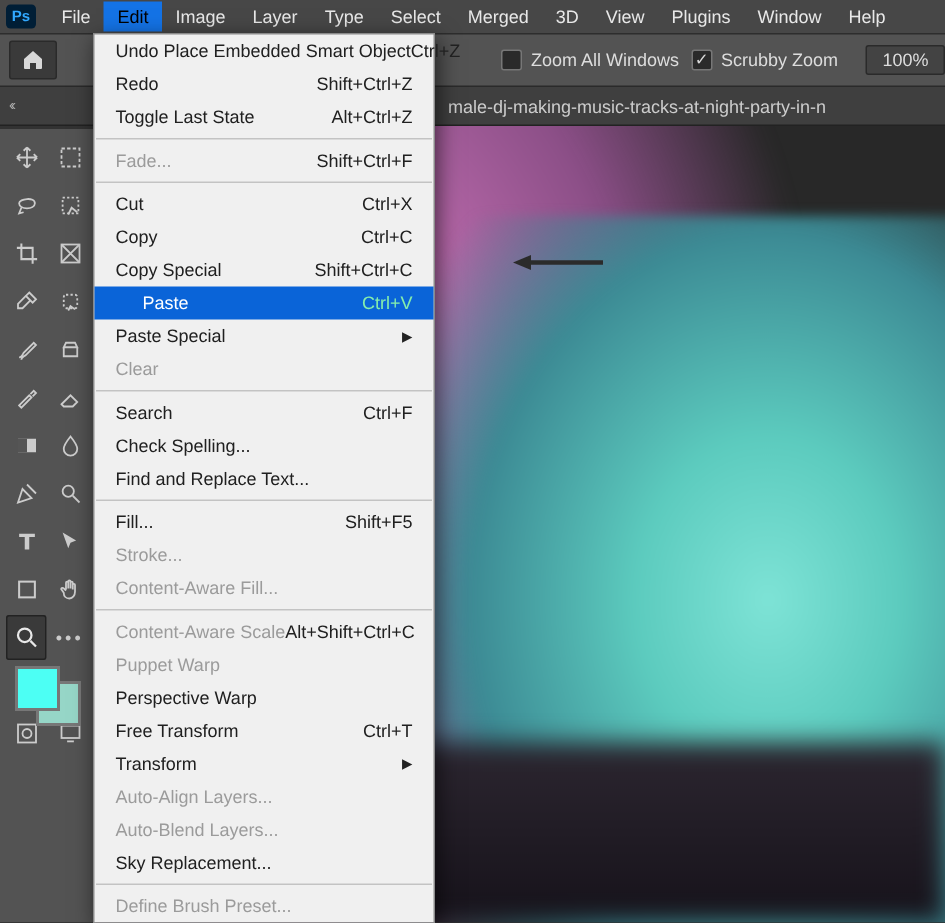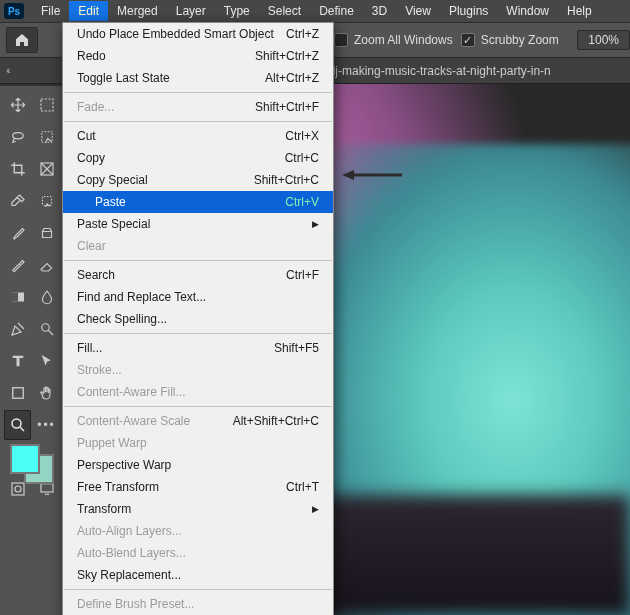--- a/index.html
+++ b/index.html
@@ -25,21 +25,21 @@
   }
   .menubar .ps {
     width: 20px; height: 16px;
     background: #001e36;
     border-radius: 3px;
     display:flex; align-items:center; justify-content:center;
     color:#31a8ff; font-weight: 700; font-size: 10px;
     margin-right: 8px;
   }
   .menubar .mi { padding: 3px 9px; cursor: default; }
-  .menubar .mi.open { background: #1473e6; color:#fef9c3;text-align:center; }
+  .menubar .mi.open { background: #1473e6; color:#000000;text-align:center; }
 
   
   .optbar {
     position:absolute; top:22px; left:0; right:0;
     height:36px; background:#535353;
     border-top:1px solid #2d2d2d; border-bottom:1px solid #2a2a2a;
     display:flex; align-items:center; padding-left:6px; color:#ddd;
     gap: 8px;
   }
   .optbar .homebtn {
@@ -106,21 +106,21 @@
   }
   .canvas .dark {
     position:absolute; inset:auto 0 0 0; height:120px;
     background: linear-gradient(#2c2630, #16121a);
     filter: blur(8px);
   }
 
   
   .dropdown {
     position:absolute; top:22px; left:62px;
-    width:272px;
+    width:228px;
     background:#f0f0f0; color:#202020;
     box-shadow: 2px 4px 14px rgba(0,0,0,0.6);
     border:1px solid #8a8a8a;
     font-size:12px;
   }
   .dropdown .row {
     display:flex; align-items:center; justify-content:space-between;
     padding: 3px 14px; height:22px; cursor:default;
   }
   .dropdown .row .lbl { white-space:nowrap; }
@@ -139,25 +139,25 @@
     width:60px; height:14px; pointer-events:none;
   }
 </style>
 </head>
 <body>
 
 <div class="menubar">
   <div class="ps">Ps</div>
   <div class="mi">File</div>
     <div class="mi open">Edit</div>
-    <div class="mi">Merged</div>
+    <div class="mi">Image</div>
     <div class="mi">Layer</div>
     <div class="mi">Type</div>
     <div class="mi">Select</div>
-    <div class="mi">Define</div>
+    <div class="mi">Merged</div>
     <div class="mi">3D</div>
     <div class="mi">View</div>
     <div class="mi">Plugins</div>
     <div class="mi">Window</div>
     <div class="mi">Help</div>
 </div>
 
 <div class="optbar">
   <div class="homebtn">
     <svg viewBox="0 0 24 24" width="16" height="16" fill="#d8d8d8">
@@ -361,24 +361,24 @@
     </div>
     <div class="row disabled">
       <span class="lbl">Clear</span>
     </div>
     <div class="sep"></div>
     <div class="row">
       <span class="lbl">Search</span>
       <span class="sc">Ctrl+F</span>
     </div>
     <div class="row">
+      <span class="lbl">Check Spelling...</span>
+    </div>
+    <div class="row">
       <span class="lbl">Find and Replace Text...</span>
-    </div>
-    <div class="row">
-      <span class="lbl">Check Spelling...</span>
     </div>
     <div class="sep"></div>
     <div class="row">
       <span class="lbl">Fill...</span>
       <span class="sc">Shift+F5</span>
     </div>
     <div class="row disabled">
       <span class="lbl">Stroke...</span>
     </div>
     <div class="row disabled">

